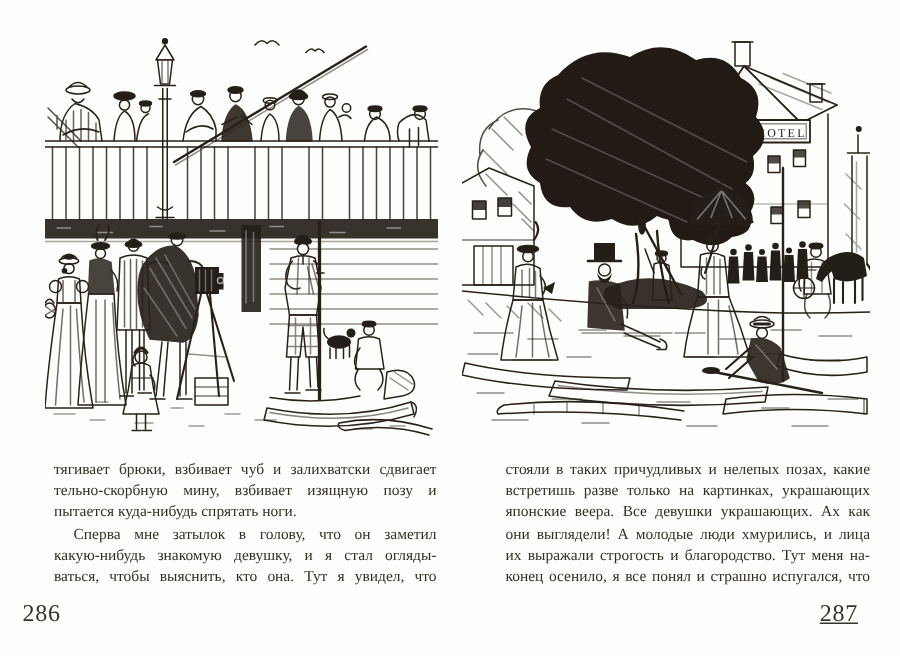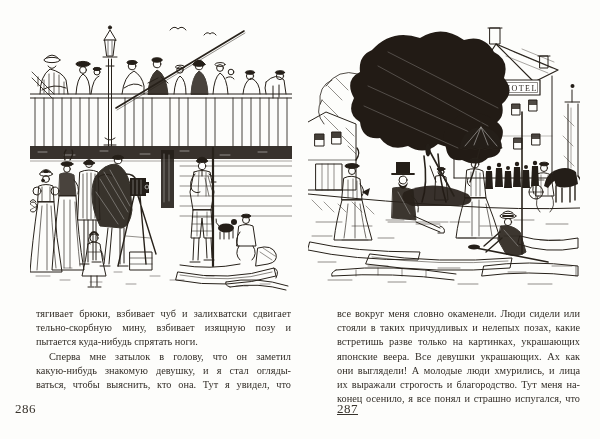--- a/index.html
+++ b/index.html
@@ -10,23 +10,23 @@
     color:#332e28;
   }
   .illus { position:absolute; }
   .illus svg { display:block; }
   .textblock { position:absolute; top:307px; font-size:10.3px; line-height:14.2px; }
   .textblock.left  { left:36px;  width:255px; }
   .textblock.right { left:337px; width:243px; }
   .line { height:14.2px; overflow:hidden; text-align:justify; text-align-last:justify; }
   .line.endpar { text-align-last:left; }
   .line.indent { text-indent:13px; }
-  .pagenum { position:absolute; top:401px; font-size:13px; letter-spacing:.5px; color:#38332c; }
+  .pagenum { position:absolute; top:401px; font-size:16px; letter-spacing:.5px; color:#38332c; }
   .pagenum.pn-left  { left:15px; }
-  .pagenum.pn-right { left:337px; width:235px; text-align:left;text-decoration:underline; }
+  .pagenum.pn-right { left:337px; width:235px; text-align:right;text-decoration:underline; }
 </style>
 </head>
 <body>
 
 <div class="spread">
 
   <div class="illus" style="left:30px;top:14px;">
     <svg width="262" height="278" viewBox="0 0 262 278">
       <g stroke="#27211a" fill="none" stroke-width="1" stroke-linecap="round" stroke-linejoin="round">
 
@@ -434,21 +434,20 @@
   <div class="textblock left">
     <div class="line">тягивает брюки, взбивает чуб и залихватски сдвигает</div>
     <div class="line">тельно-скорбную мину, взбивает изящную позу и</div>
     <div class="line endpar">пытается куда-нибудь спрятать ноги.</div>
     <div class="line indent">Сперва мне затылок в голову, что он заметил</div>
     <div class="line">какую-нибудь знакомую девушку, и я стал огляды-</div>
     <div class="line">ваться, чтобы выяснить, кто она. Тут я увидел, что</div>
   </div>
 
   <div class="textblock right">
-    <div class="line">все вокруг меня словно окаменели. Люди сидели или</div>
     <div class="line">стояли в таких причудливых и нелепых позах, какие</div>
     <div class="line">встретишь разве только на картинках, украшающих</div>
     <div class="line">японские веера. Все девушки украшающих. Ах как мило</div>
     <div class="line">они выглядели! А молодые люди хмурились, и лица</div>
     <div class="line">их выражали строгость и благородство. Тут меня на-</div>
     <div class="line">конец осенило, я все понял и страшно испугался, что</div>
   </div>
 
   <div class="pagenum pn-left">286</div>
   <div class="pagenum pn-right">287</div>

